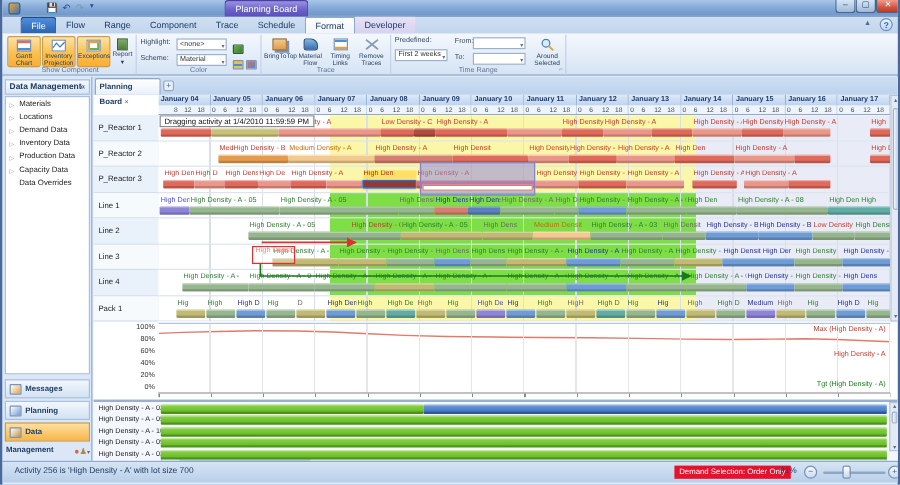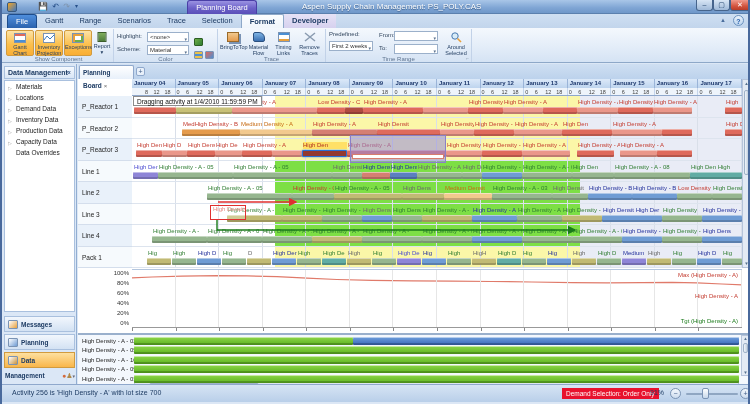--- a/index.html
+++ b/index.html
@@ -26,22 +26,22 @@
     background:linear-gradient(#d8e6f5,#9fb9d8);font-size:7px;line-height:10px;text-align:center;color:#23456d;
     border-radius:0 0 3px 3px;}
   #btn-min{left:694px;width:17px;} #btn-max{left:711px;width:17px;}
   #btn-close{left:728px;width:20px;background:linear-gradient(#f09a8c,#d4553f 60%,#b83c28);color:#fff;}
 
   
   #tabsbar{position:absolute;left:0;top:14px;width:750px;height:14px;
     background:linear-gradient(#cfdff2,#c2d5ec);}
   .rtab{position:relative;float:left;height:14px;padding:0 8px;font-size:7.5px;line-height:14px;color:#1e3c64;cursor:default;}
   .rtab.file{background:linear-gradient(#4f8edc,#2a62ae);color:#fff;border-radius:3px 3px 0 0;
-    margin-left:5px;border:1px solid #1d4c8c;border-bottom:none;}
-  .rtab.ctx{background:linear-gradient(#e6e2f6,#d6d1ef);font-weight:bold;}
+    margin-left:15px;border:1px solid #1d4c8c;border-bottom:none;}
+  .rtab.ctx{background:linear-gradient(#e6e2f6,#d6d1ef);}
   .rtab.active{background:linear-gradient(#fdfeff,#f0f5fb);border:1px solid #8ea8c8;border-bottom:none;
     border-radius:2px 2px 0 0;color:#1e3c64;}
   #help-caret{position:absolute;right:26px;top:3px;font-size:6px;color:#4a6d9c;}
   #help-icon{position:absolute;right:8px;top:1px;width:11px;height:11px;border-radius:50%;
     background:linear-gradient(#eaf2fb,#bcd4ee);border:1px solid #6d93c0;color:#2a62ae;font-size:7px;
     text-align:center;line-height:11px;font-weight:bold;}
 
   
   #ribbon{position:absolute;left:0;top:28px;width:750px;height:35px;
     background:linear-gradient(#f4f8fd,#e2ecf8 60%,#d5e3f4);border-bottom:1px solid #8ea8c8;}
@@ -156,35 +156,34 @@
 
 <div id="app">
 
   <div id="titlebar">
     <div id="win-icon"></div>
     <div id="qat-save" class="qat">💾</div>
     <div id="qat-undo" class="qat">↶</div>
     <div id="qat-redo" class="qat">↷</div>
     <div id="qat-drop" class="qat">▾</div>
     <div id="ctx-header">Planning Board</div>
-    <div id="win-title">Aspen Supply Chain Management: PS_POLY.CAS</div>
     <div id="btn-min" class="winbtn">–</div>
     <div id="btn-max" class="winbtn">▢</div>
     <div id="btn-close" class="winbtn">✕</div>
   </div>
 
   <div id="tabsbar">
     <div id="help-caret">▲</div>
     <div id="help-icon">?</div>
   <div class="rtab file">File</div>
-      <div class="rtab">Gantt</div>
+      <div class="rtab">Flow</div>
       <div class="rtab">Range</div>
-      <div class="rtab">Scenarios</div>
+      <div class="rtab">Component</div>
       <div class="rtab">Trace</div>
-      <div class="rtab">Selection</div>
+      <div class="rtab">Schedule</div>
       <div class="rtab ctx active">Format</div>
       <div class="rtab ctx">Developer</div>
     </div>
 
   <div id="ribbon">
     <div class="rgroup" style="left:2px;width:110px;">
       <div class="bigbtn on" style="left:2px;">
         <span class="bicon" style="background:
           linear-gradient(#fff,#fff);border:1px solid #7a93b4;box-shadow:inset 0 -2px #4a8fd4, inset 0 2px #e06a5c;"></span>
         <span>Gantt Chart</span>

